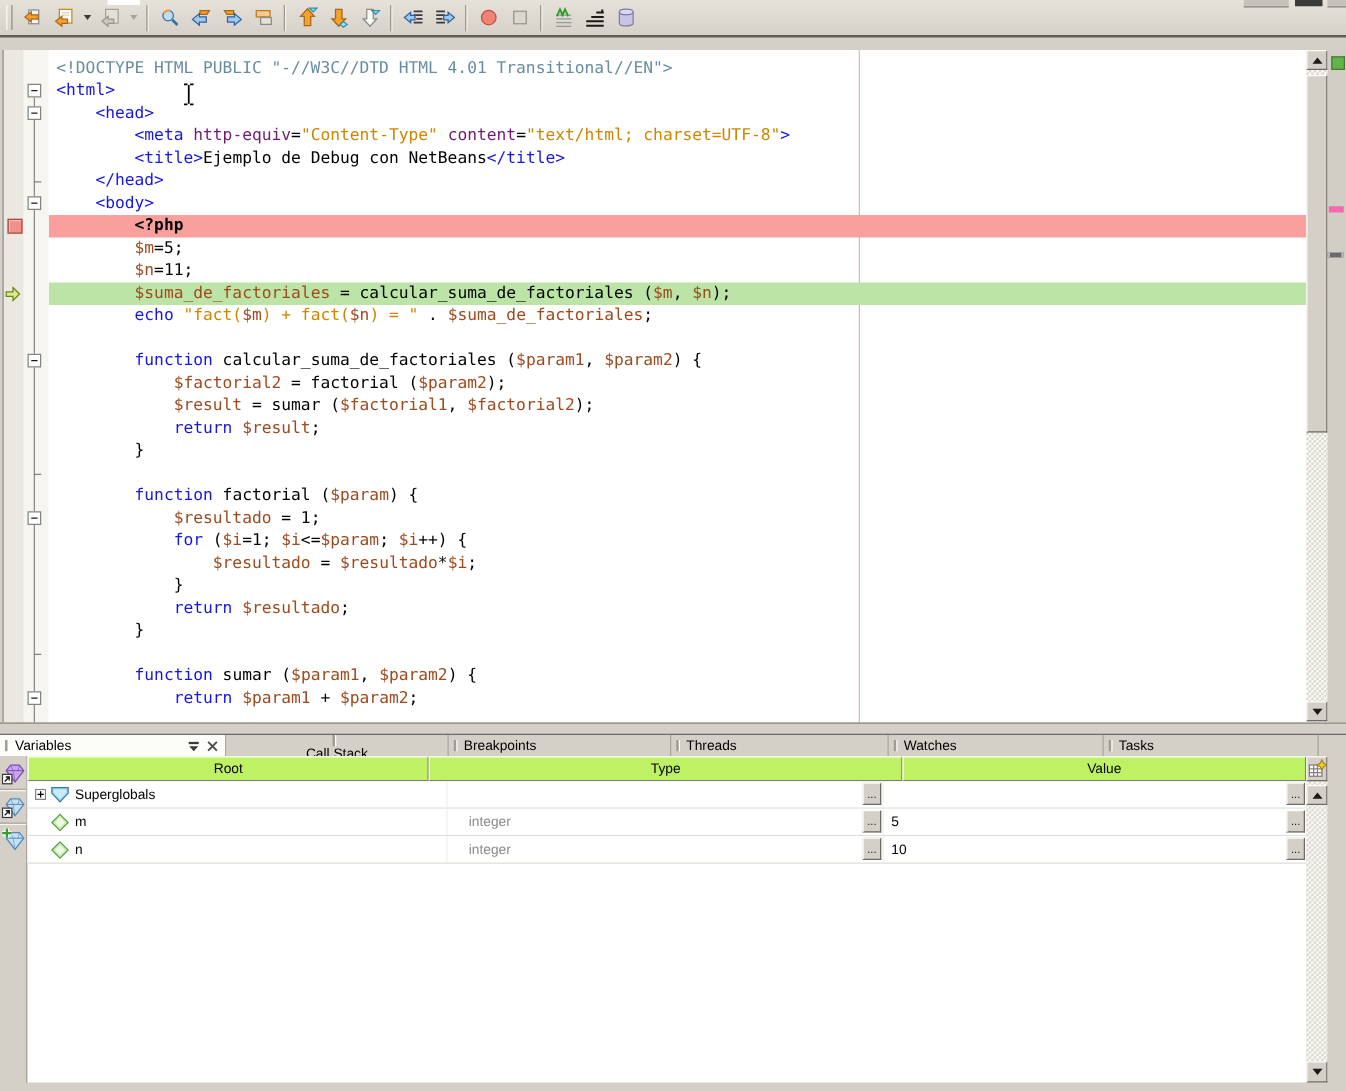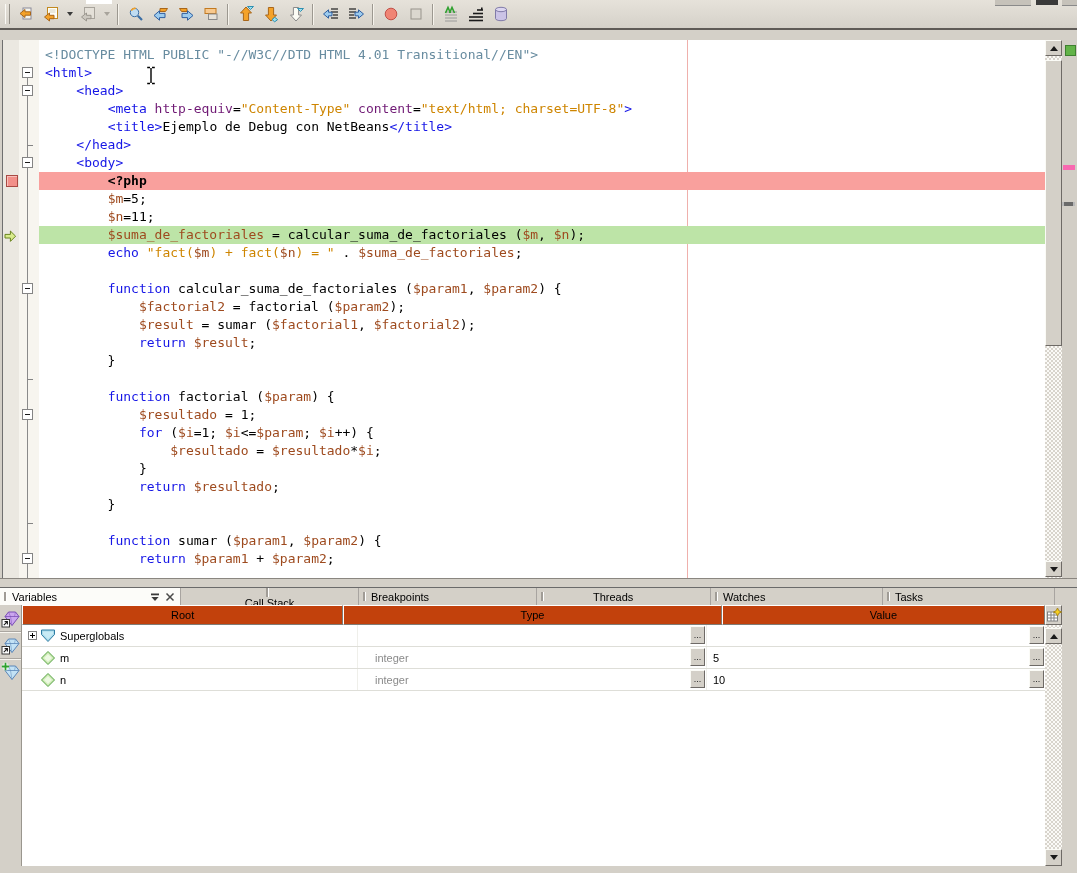--- a/index.html
+++ b/index.html
@@ -64,21 +64,21 @@
        padding:0 4px;font-size:11px;color:#000;}
   .tab.active{background:#FCFCF9;}
   .grip{width:2px;height:9px;background:#A09C96;box-shadow:1px 0 0 #FFFFFF;margin-right:6px;flex:none;}
   .tab-right{margin-left:auto;display:flex;align-items:center;gap:3px;}
   #panel-content{position:absolute;left:0;top:18px;width:1077px;height:261px;}
   #side-toolbar{position:absolute;left:0;top:0;width:22px;height:261px;background:#D4D0C8;border-right:1px solid #9A968E;box-sizing:border-box;}
   .side-btn{width:21px;height:26px;display:flex;align-items:center;justify-content:center;}
   .side-btn.sep{border-bottom:1px solid #AAA6A0;box-shadow:0 1px 0 #F8F6F0;}
   #grid{position:absolute;left:22px;top:0;width:1023px;height:261px;background:#FFFFFF;}
   #grid-header{display:flex;height:20px;}
-  .hcell{box-sizing:border-box;background:#c2410c;border:1px solid;border-color:#FFFFFF #807C76 #807C76 #FFFFFF;
+  .hcell{box-sizing:border-box;background:#bef264;border:1px solid;border-color:#FFFFFF #807C76 #807C76 #FFFFFF;
          font-size:11px;display:flex;align-items:center;justify-content:center;color:#000;}
   .vrow{position:relative;height:22px;border-bottom:1px solid #DEDED8;display:flex;box-sizing:border-box;background:#FFFFFF;}
   .cell{box-sizing:border-box;position:relative;display:flex;align-items:center;font-size:11px;color:#000;}
   .cell-name{width:336px;border-right:1px solid #EFEFEA;}
   .cell-type{width:349px;border-right:1px solid #EFEFEA;padding-left:17px;color:#8A8A8A;}
   .cell-value{width:338px;padding-left:6px;}
   .dots{position:absolute;right:1px;top:1px;width:15px;height:18px;font-size:9px;color:#1A1A1A;
         text-align:center;line-height:16px;}
   #right-col{position:absolute;left:1045px;top:0;width:17px;height:261px;}
   #wand-btn{position:absolute;left:0;top:0;width:17px;height:20px;display:flex;align-items:center;justify-content:center;}
@@ -364,21 +364,21 @@
         </span>
       </div>
       <div class="tab" style="width: 178px; flex-direction: column;">
         <span class="grip"></span>
         <span class="tab-label">Call Stack</span>
       </div>
       <div class="tab" style="width: 178px;">
         <span class="grip"></span>
         <span class="tab-label">Breakpoints</span>
       </div>
-      <div class="tab" style="width: 174px; gap: 44px;">
+      <div class="tab" style="width: 174px;">
         <span class="grip"></span>
         <span class="tab-label">Threads</span>
       </div>
       <div class="tab" style="width: 172px;">
         <span class="grip"></span>
         <span class="tab-label">Watches</span>
       </div>
       <div class="tab" style="width: 172px;">
         <span class="grip"></span>
         <span class="tab-label">Tasks</span>

